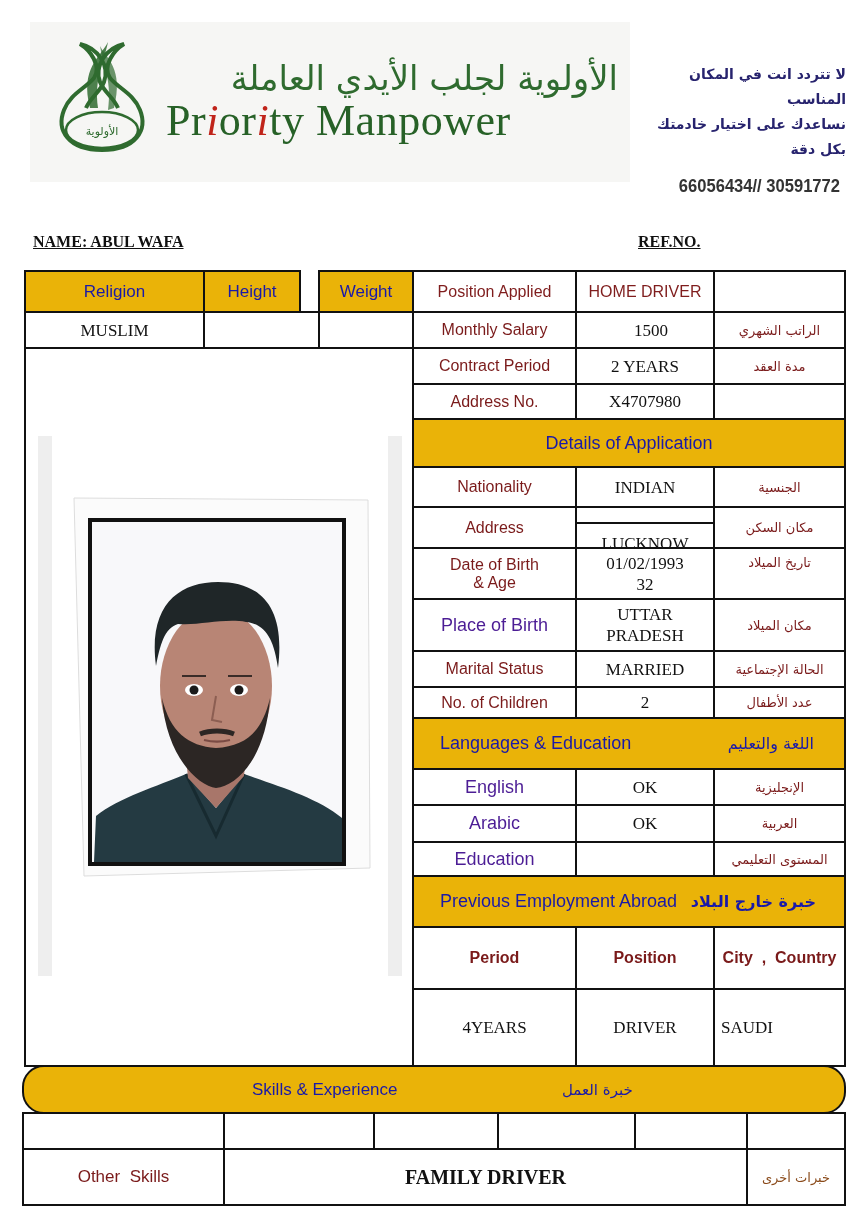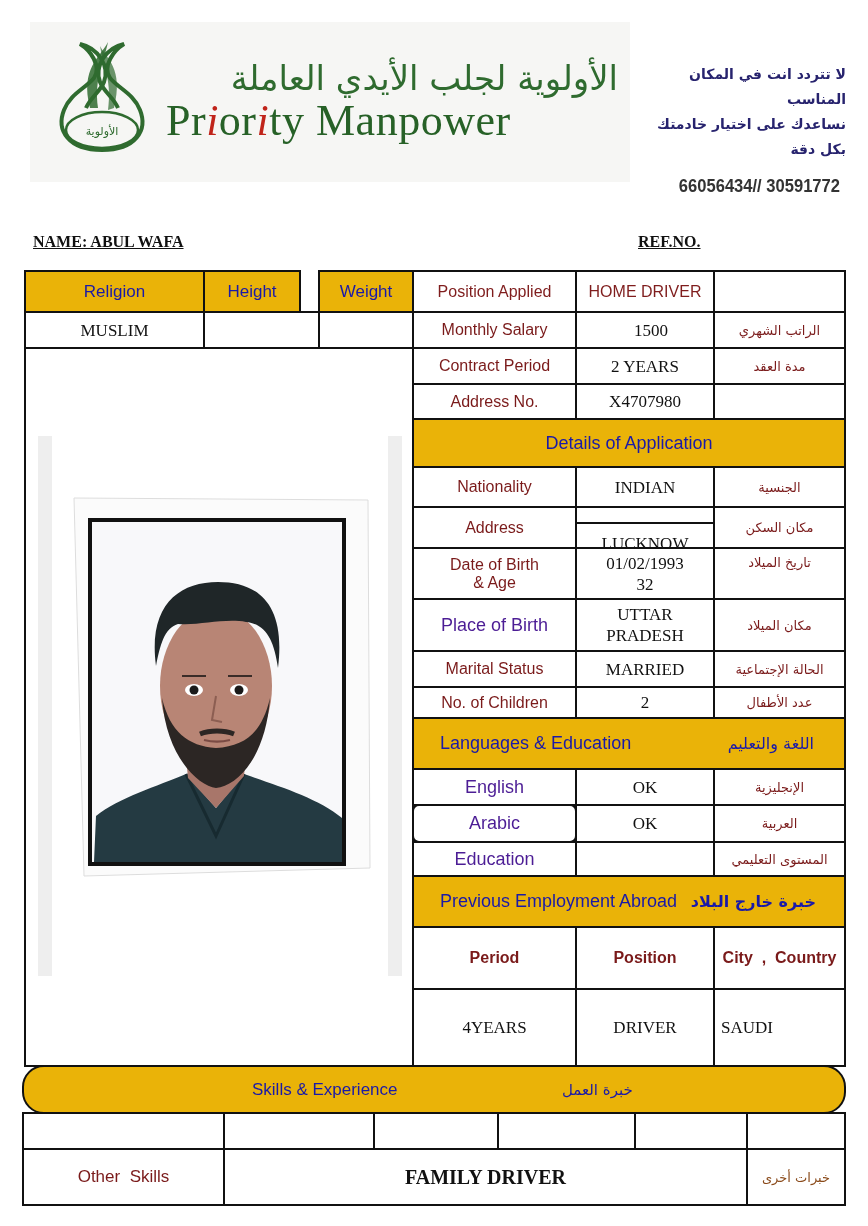--- a/index.html
+++ b/index.html
@@ -136,21 +136,21 @@
 
 <div class="cell gray" style="left:412px;top:717px;width:434px;height:53px;justify-content:space-between;padding:0 30px 0 26px;gap:25px;">
   <span class="blue" style="font-size:18px;">Languages &amp; Education</span>
   <span class="ar-blue" style="font-size:16px;">اللغة والتعليم</span>
 </div>
 
 <div id="lang-rows">
     <div class="cell maroon-b" style="left: 412px; top: 768px; width: 165px; height: 38px; white-space: pre-line;">English</div>
     <div class="cell serif" style="left: 575px; top: 768px; width: 140px; height: 38px; white-space: pre-line;">OK</div>
     <div class="cell ar" style="left: 713px; top: 768px; width: 133px; height: 38px; white-space: pre-line; align-items: center;">الإنجليزية</div>
-    <div class="cell maroon-b" style="left: 412px; top: 804px; width: 165px; height: 39px; white-space: pre-line; border-radius: 7px;">Arabic</div>
+    <div class="cell maroon-b" style="left: 412px; top: 804px; width: 165px; height: 39px; white-space: pre-line;">Arabic</div>
     <div class="cell serif" style="left: 575px; top: 804px; width: 140px; height: 39px; white-space: pre-line;">OK</div>
     <div class="cell ar" style="left: 713px; top: 804px; width: 133px; height: 39px; white-space: pre-line; align-items: center;">العربية</div>
     <div class="cell maroon-b" style="left: 412px; top: 841px; width: 165px; height: 36px; white-space: pre-line;">Education</div>
     <div class="cell serif" style="left: 575px; top: 841px; width: 140px; height: 36px; white-space: pre-line;"></div>
     <div class="cell ar" style="left: 713px; top: 841px; width: 133px; height: 36px; white-space: pre-line; align-items: center;">المستوى التعليمي</div>
   </div>
 
 <div class="cell gray" style="left:412px;top:875px;width:434px;height:53px;justify-content:space-between;padding:0 28px 0 26px;">
   <span class="blue" style="font-size:18px;">Previous Employment Abroad</span>
   <span class="ar-blue" style="font-size:16px;font-weight:bold;">خبرة خارج البلاد</span>

